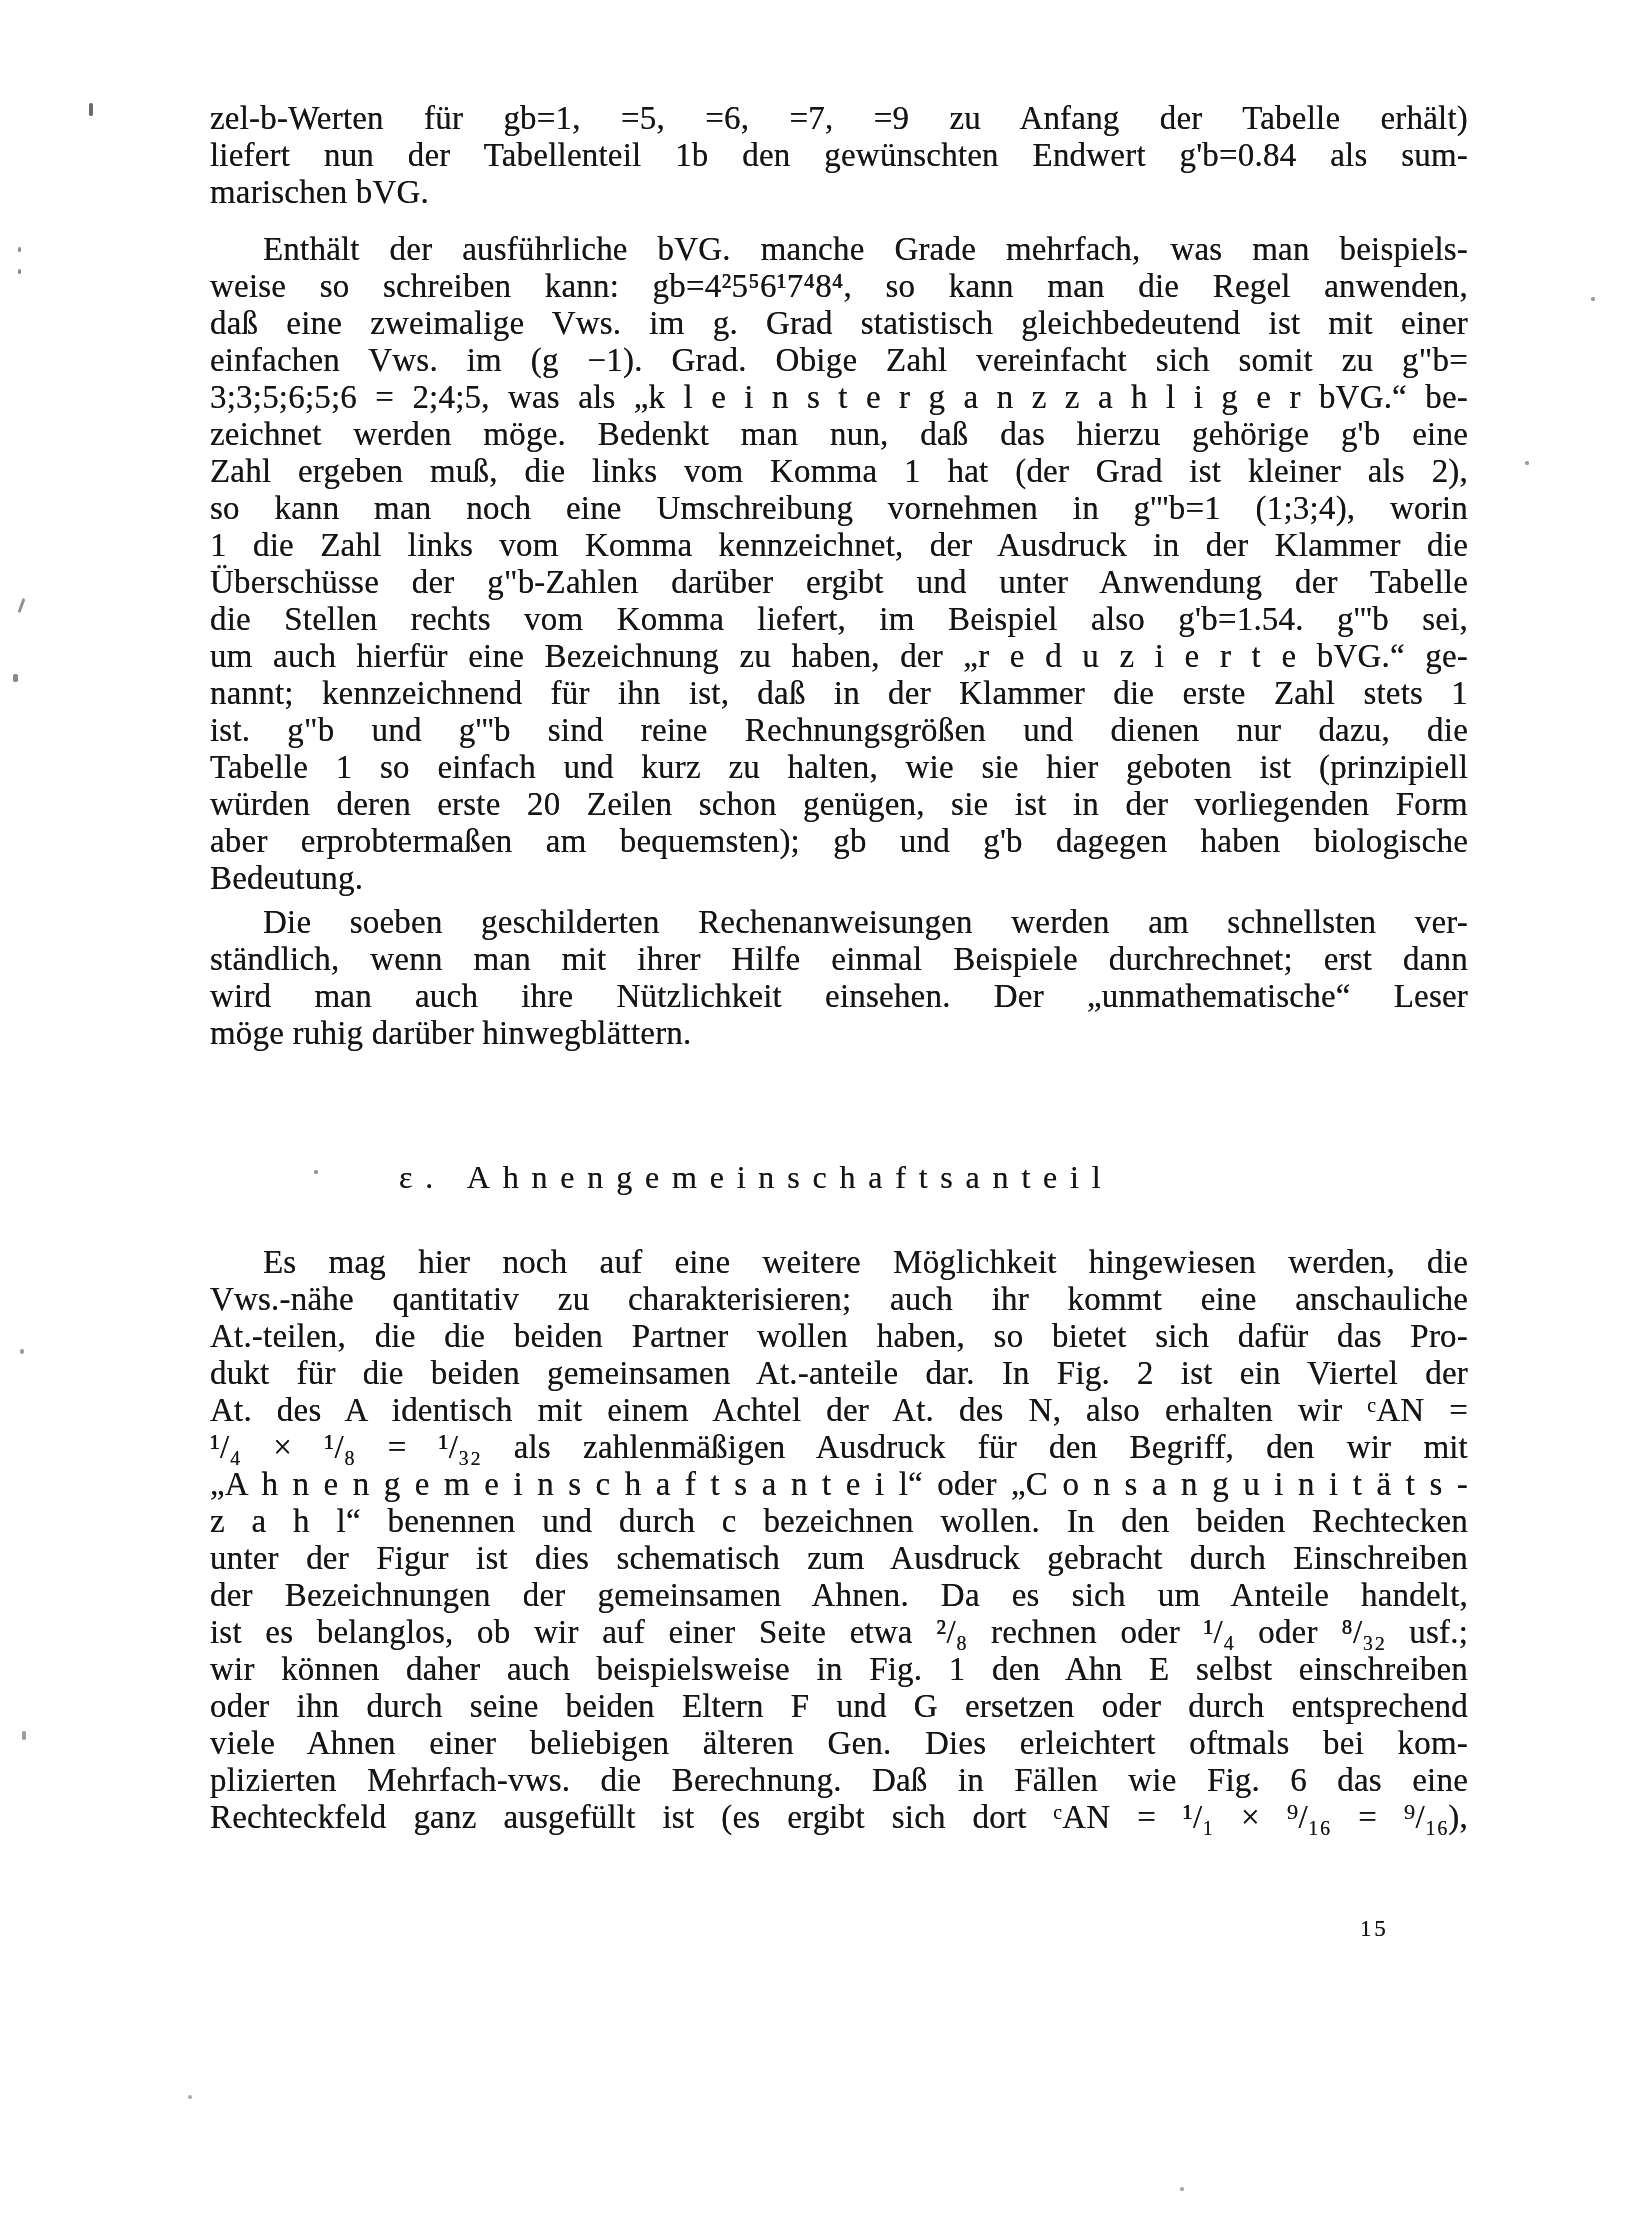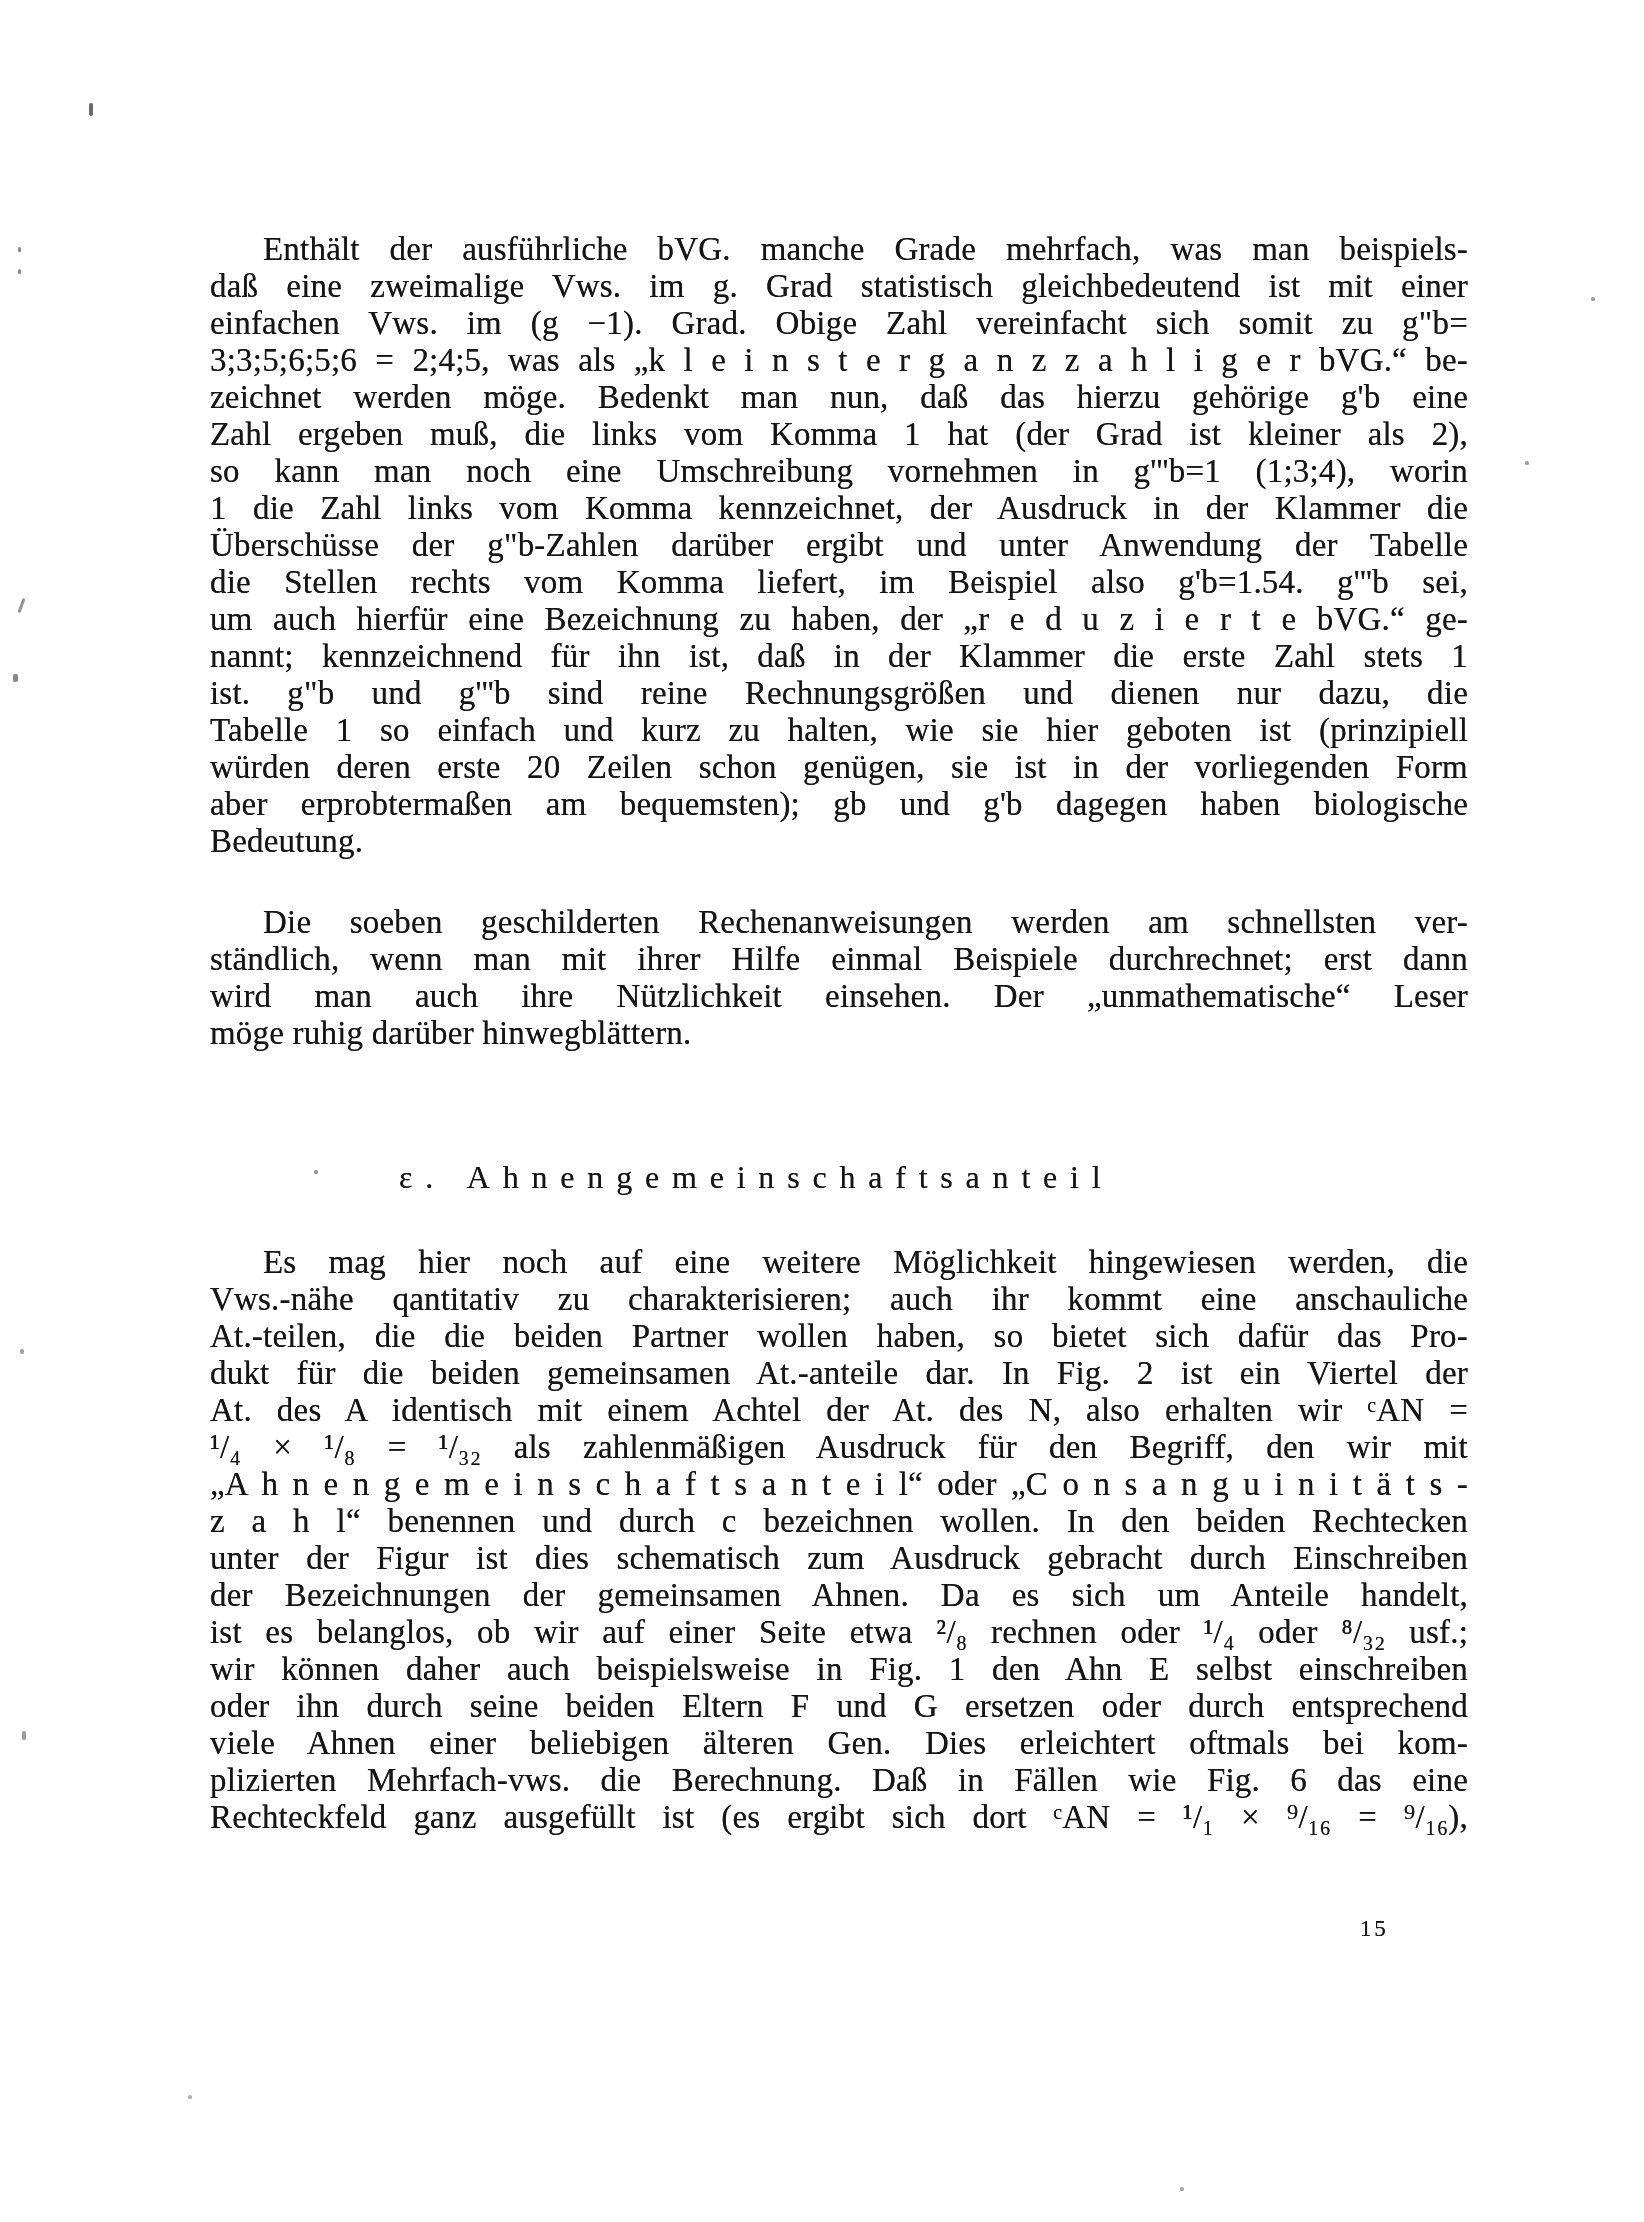--- a/index.html
+++ b/index.html
@@ -43,22 +43,28 @@
     text-shadow:0 0 0.6px rgba(10,10,10,0.75);
   }
   .speck { position:absolute; background:#3a3a3a; border-radius:50%; }
 </style>
 </head>
 <body>
 
 <div class="page">
 
   <div class="textblock">
+    <div class="paragraph" id="p1">
+        <div class="line">zel-b-Werten für gb=1, =5, =6, =7, =9 zu Anfang der Tabelle erhält)</div>
+        <div class="line">liefert nun der Tabellenteil 1b den gewünschten Endwert g'b=0.84 als sum-</div>
+        <div class="line flush">marischen bVG.</div>
+      </div>
     <div class="paragraph" id="p2">
         <div class="line indent">Enthält der ausführliche bVG. manche Grade mehrfach, was man beispiels-</div>
+        <div class="line">weise so schreiben kann: gb=4²5⁵6¹7⁴8⁴, so kann man die Regel anwenden,</div>
         <div class="line">daß eine zweimalige Vws. im g. Grad statistisch gleichbedeutend ist mit einer</div>
         <div class="line">einfachen Vws. im (g −1). Grad. Obige Zahl vereinfacht sich somit zu g"b=</div>
         <div class="line">3;3;5;6;5;6 = 2;4;5, was als „k l e i n s t e r  g a n z z a h l i g e r  bVG.“ be-</div>
         <div class="line">zeichnet werden möge. Bedenkt man nun, daß das hierzu gehörige g'b eine</div>
         <div class="line">Zahl ergeben muß, die links vom Komma 1 hat (der Grad ist kleiner als 2),</div>
         <div class="line">so kann man noch eine Umschreibung vornehmen in g'''b=1 (1;3;4), worin</div>
         <div class="line">1 die Zahl links vom Komma kennzeichnet, der Ausdruck in der Klammer die</div>
         <div class="line">Überschüsse der g"b-Zahlen darüber ergibt und unter Anwendung der Tabelle</div>
         <div class="line">die Stellen rechts vom Komma liefert, im Beispiel also g'b=1.54.  g'''b sei,</div>
         <div class="line">um auch hierfür eine Bezeichnung zu haben, der „r e d u z i e r t e  bVG.“ ge-</div>

